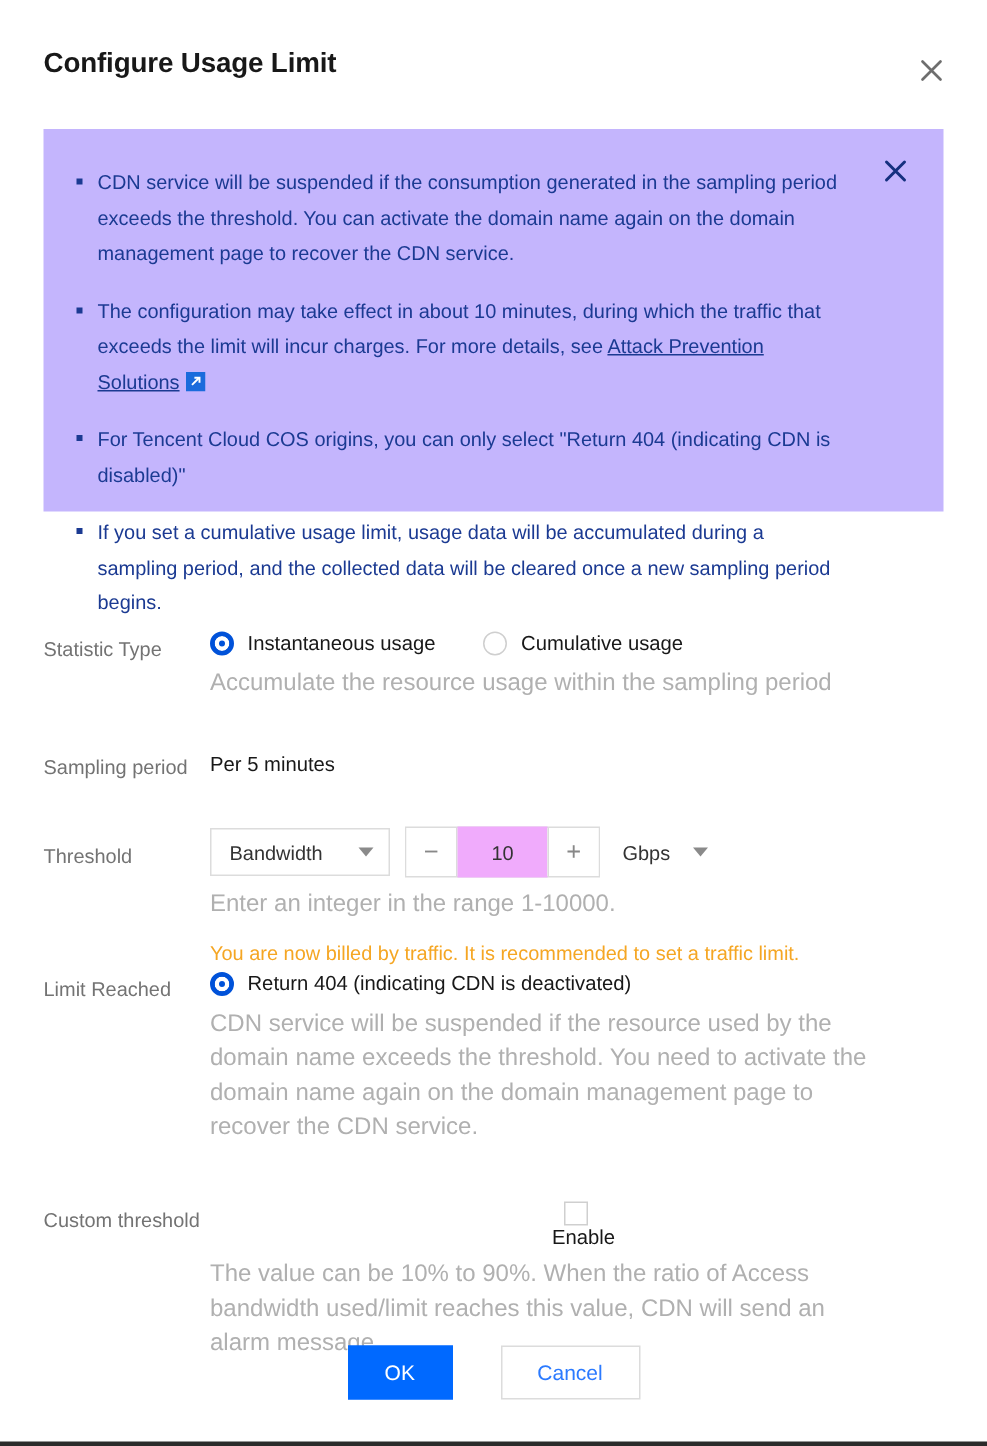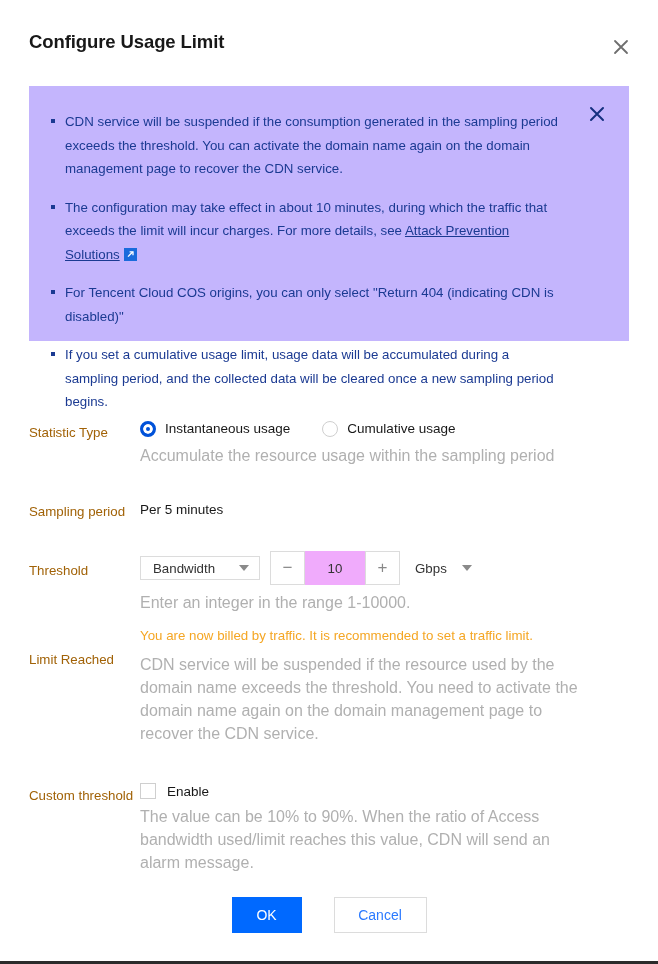--- a/index.html
+++ b/index.html
@@ -118,21 +118,21 @@
     position: relative;
     display: flex;
     margin-bottom: 0;
   }
   .form-label {
     width: 140px;
     min-width: 140px;
     padding-left: 29px;
     box-sizing: border-box;
     font-size: 13.3px;
-    color: #a16207;
+    color: #737373;
     line-height: 22px;
     padding-top: 2px;
   }
   .form-field {
     flex: 1;
     padding-right: 20px;
   }
   .helper {
     font-size: 16px;
     color: #b0b0b0;
@@ -180,21 +180,21 @@
   .static-value {
     font-size: 13.5px;
     color: #181818;
     line-height: 22px;
   }
 
   
   .threshold-row { display: flex; align-items: center; }
   .select-box {
     width: 120px;
-    height: 24px;
+    height: 32px;
     border: 1px solid #dcdcdc;
     background: #fff;
     box-sizing: border-box;
     display: flex;
     align-items: center;
     justify-content: space-between;
     padding: 0 10px 0 12px;
     font-size: 13.3px;
     color: #333;
     cursor: pointer;
@@ -253,20 +253,21 @@
   }
   .unit-select .caret { margin-left: 15px; }
 
   
   .check-item {
     display: flex;
     align-items: center;
     cursor: pointer;
     font-size: 13.5px;
     color: #181818;
+    flex-direction: column;
   }
   .check-box {
     width: 16px;
     height: 16px;
     border: 1.3px solid #cfcfcf;
     background: #fff;
     box-sizing: border-box;
     margin-right: 11px;
     flex: 0 0 auto;
   }
@@ -391,20 +392,26 @@
           </div>
         </div>
         <div class="helper">Enter an integer in the range 1-10000.</div>
         <div class="helper-warn">You are now billed by traffic. It is recommended to set a traffic limit.</div>
       </div>
     </div>
 
     <div class="form-row" style="margin-bottom:38px;">
       <div class="form-label">Limit Reached</div>
       <div class="form-field">
+        <div class="radio-group">
+          <div class="radio-item">
+            <span class="radio-dot checked"></span>
+            <span class="radio-label">Return 404 (indicating CDN is deactivated)</span>
+          </div>
+        </div>
         <div class="helper">CDN service will be suspended if the resource used by the domain name exceeds the threshold. You need to activate the domain name again on the domain management page to recover the CDN service.</div>
       </div>
     </div>
 
     <div class="form-row">
       <div class="form-label">Custom threshold</div>
       <div class="form-field">
         <div class="check-item">
           <span class="check-box"></span>
           <span>Enable</span>

